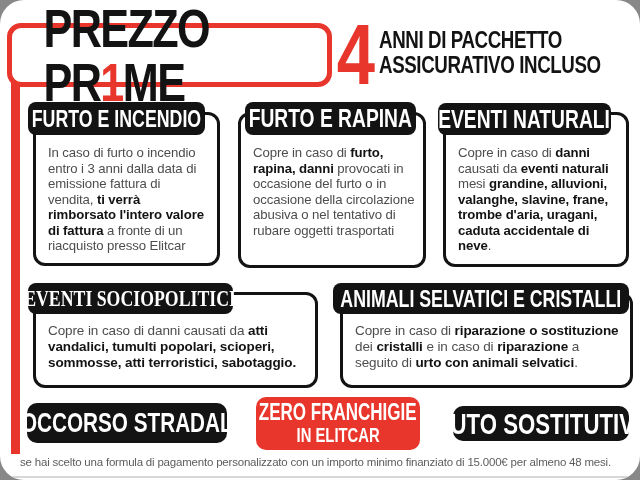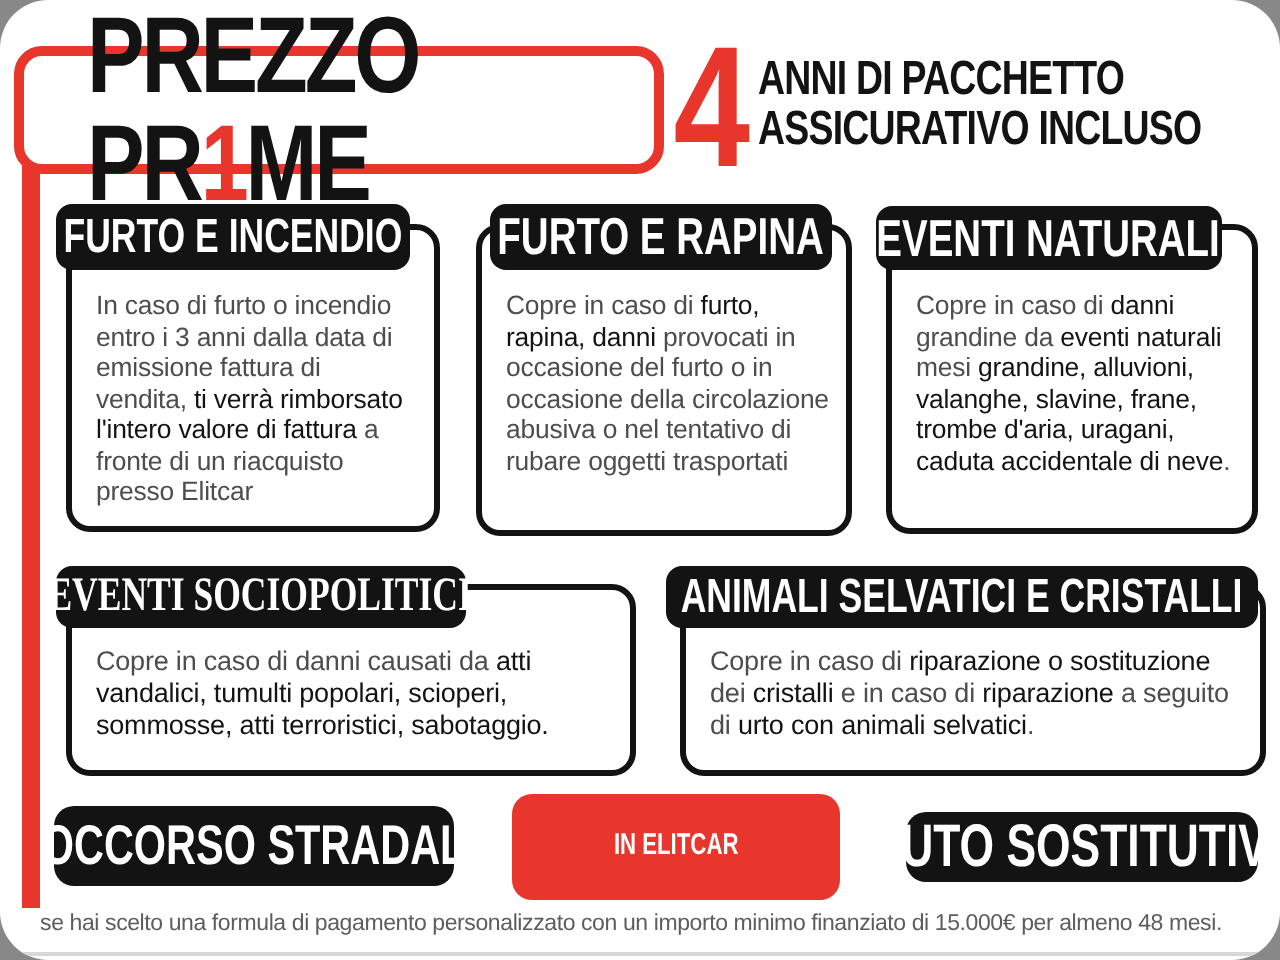--- a/index.html
+++ b/index.html
@@ -40,21 +40,21 @@
   
   .hdr{
     position:absolute; background:var(--ink); color:#fff; border-radius:8px; z-index:3;
     display:flex; align-items:center; justify-content:center; font-weight:800;
   }
   .bod{
     position:absolute; background:#fff; border:3px solid var(--ink); border-radius:12px;
     z-index:2; box-sizing:border-box;
   }
   .txt{margin:0; color:var(--body); font-size:13.2px; line-height:1.18; letter-spacing:-.1px;}
-  .seg-b{font-weight:400; color:var(--ink);}
+  .seg-b{font-weight:700; color:var(--ink);}
   .seg-red{color:var(--red);}
 
   .c1 .hdr{left:28px; top:102px; width:177px; height:33px; font-size:24px;}
   .c1 .bod{left:33px; top:112px; width:187px; height:154px; padding:30px 8px 6px 12px;}
   .c2 .hdr{left:233px; top:102px; width:171px; height:33px; font-size:26px;margin-left:12px;}
   .c2 .bod{left:238px; top:112px; width:188px; height:156px; padding:30px 8px 6px 12px;}
   .c3 .hdr{left:438px; top:103px; width:173px; height:32px; font-size:26px;}
   .c3 .bod{left:443px; top:112px; width:186px; height:155px; padding:30px 8px 6px 12px;}
   .c4 .hdr{left:28px; top:283px; width:205px; height:31px; font-size:24px;font-family:Liberation Serif, serif;}
   .c4 .bod{left:33px; top:292px; width:285px; height:96px; padding:28px 10px 6px 12px;}
@@ -65,21 +65,21 @@
   
   .pill{
     position:absolute; border-radius:10px; color:#fff; font-weight:800;
     display:flex; align-items:center; justify-content:center; flex-direction:column;
   }
   .pill-black{background:var(--ink);}
   .pill-red{background:var(--red);}
   .b-left{left:27px; top:403px; width:200px; height:40px; font-size:28px;}
   .b-center{left:256px; top:397px; width:164px; height:53px;}
   .b-center .l1{font-size:23px; line-height:1;}
-  .b-center .l2{font-size:15px; line-height:1.1;}
+  .b-center .l2{font-size:20px; line-height:1.1;}
   .b-right{left:453px; top:406px; width:176px; height:35px; font-size:30px;}
 
   
   .footer{
     left:0; top:456px; width:631px; text-align:center;
     font-size:11.5px; color:var(--muted); letter-spacing:-.2px;
   }
   .bottom-line{left:0; top:476px; width:640px; height:2px; background:#d7d7d7;}
 </style>
 </head>
@@ -112,21 +112,21 @@
     <div class="bod">
       <p class="txt"><span class="">Copre in caso di </span><span class="seg-b">furto, rapina, danni</span><span class=""> provocati in occasione del furto o in occasione della circolazione abusiva o nel tentativo di rubare oggetti trasportati</span></p>
     </div>
     <div class="hdr">
       <span class="cond">FURTO E RAPINA</span>
     </div>
   </div>
 
   <div class="card c3">
     <div class="bod">
-      <p class="txt"><span class="">Copre in caso di </span><span class="seg-b">danni</span><span class=""> grandine da </span><span class="seg-b">eventi naturali</span><span class=""> mesi </span><span class="seg-b">grandine, alluvioni, valanghe, slavine, frane, trombe d'aria, uragani, caduta accidentale di neve</span><span class="">.</span></p>
+      <p class="txt"><span class="">Copre in caso di </span><span class="seg-b">danni</span><span class=""> causati da </span><span class="seg-b">eventi naturali</span><span class=""> mesi </span><span class="seg-b">grandine, alluvioni, valanghe, slavine, frane, trombe d'aria, uragani, caduta accidentale di neve</span><span class="">.</span></p>
     </div>
     <div class="hdr">
       <span class="cond">EVENTI NATURALI</span>
     </div>
   </div>
 
   <div class="card c4">
     <div class="bod">
       <p class="txt"><span class="">Copre in caso di danni causati da </span><span class="seg-b">atti vandalici, tumulti popolari, scioperi, sommosse, atti terroristici, sabotaggio.</span></p>
     </div>
@@ -141,20 +141,21 @@
     </div>
     <div class="hdr">
       <span class="cond">ANIMALI SELVATICI E CRISTALLI</span>
     </div>
   </div>
 
   <div class="pill pill-black b-left">
     <span class="cond">SOCCORSO STRADALE</span>
   </div>
   <div class="pill pill-red b-center">
+    <span class="l1"><span class="cond">ZERO FRANCHIGIE</span></span>
     <span class="l2"><span class="cond">IN ELITCAR</span></span>
   </div>
   <div class="pill pill-black b-right">
     <span class="cond">AUTO SOSTITUTIVA</span>
   </div>
 
   <div class="abs footer">se hai scelto una formula di pagamento personalizzato con un importo minimo finanziato di 15.000€ per almeno 48 mesi.</div>
   <div class="abs bottom-line"></div>
 
 </div>

